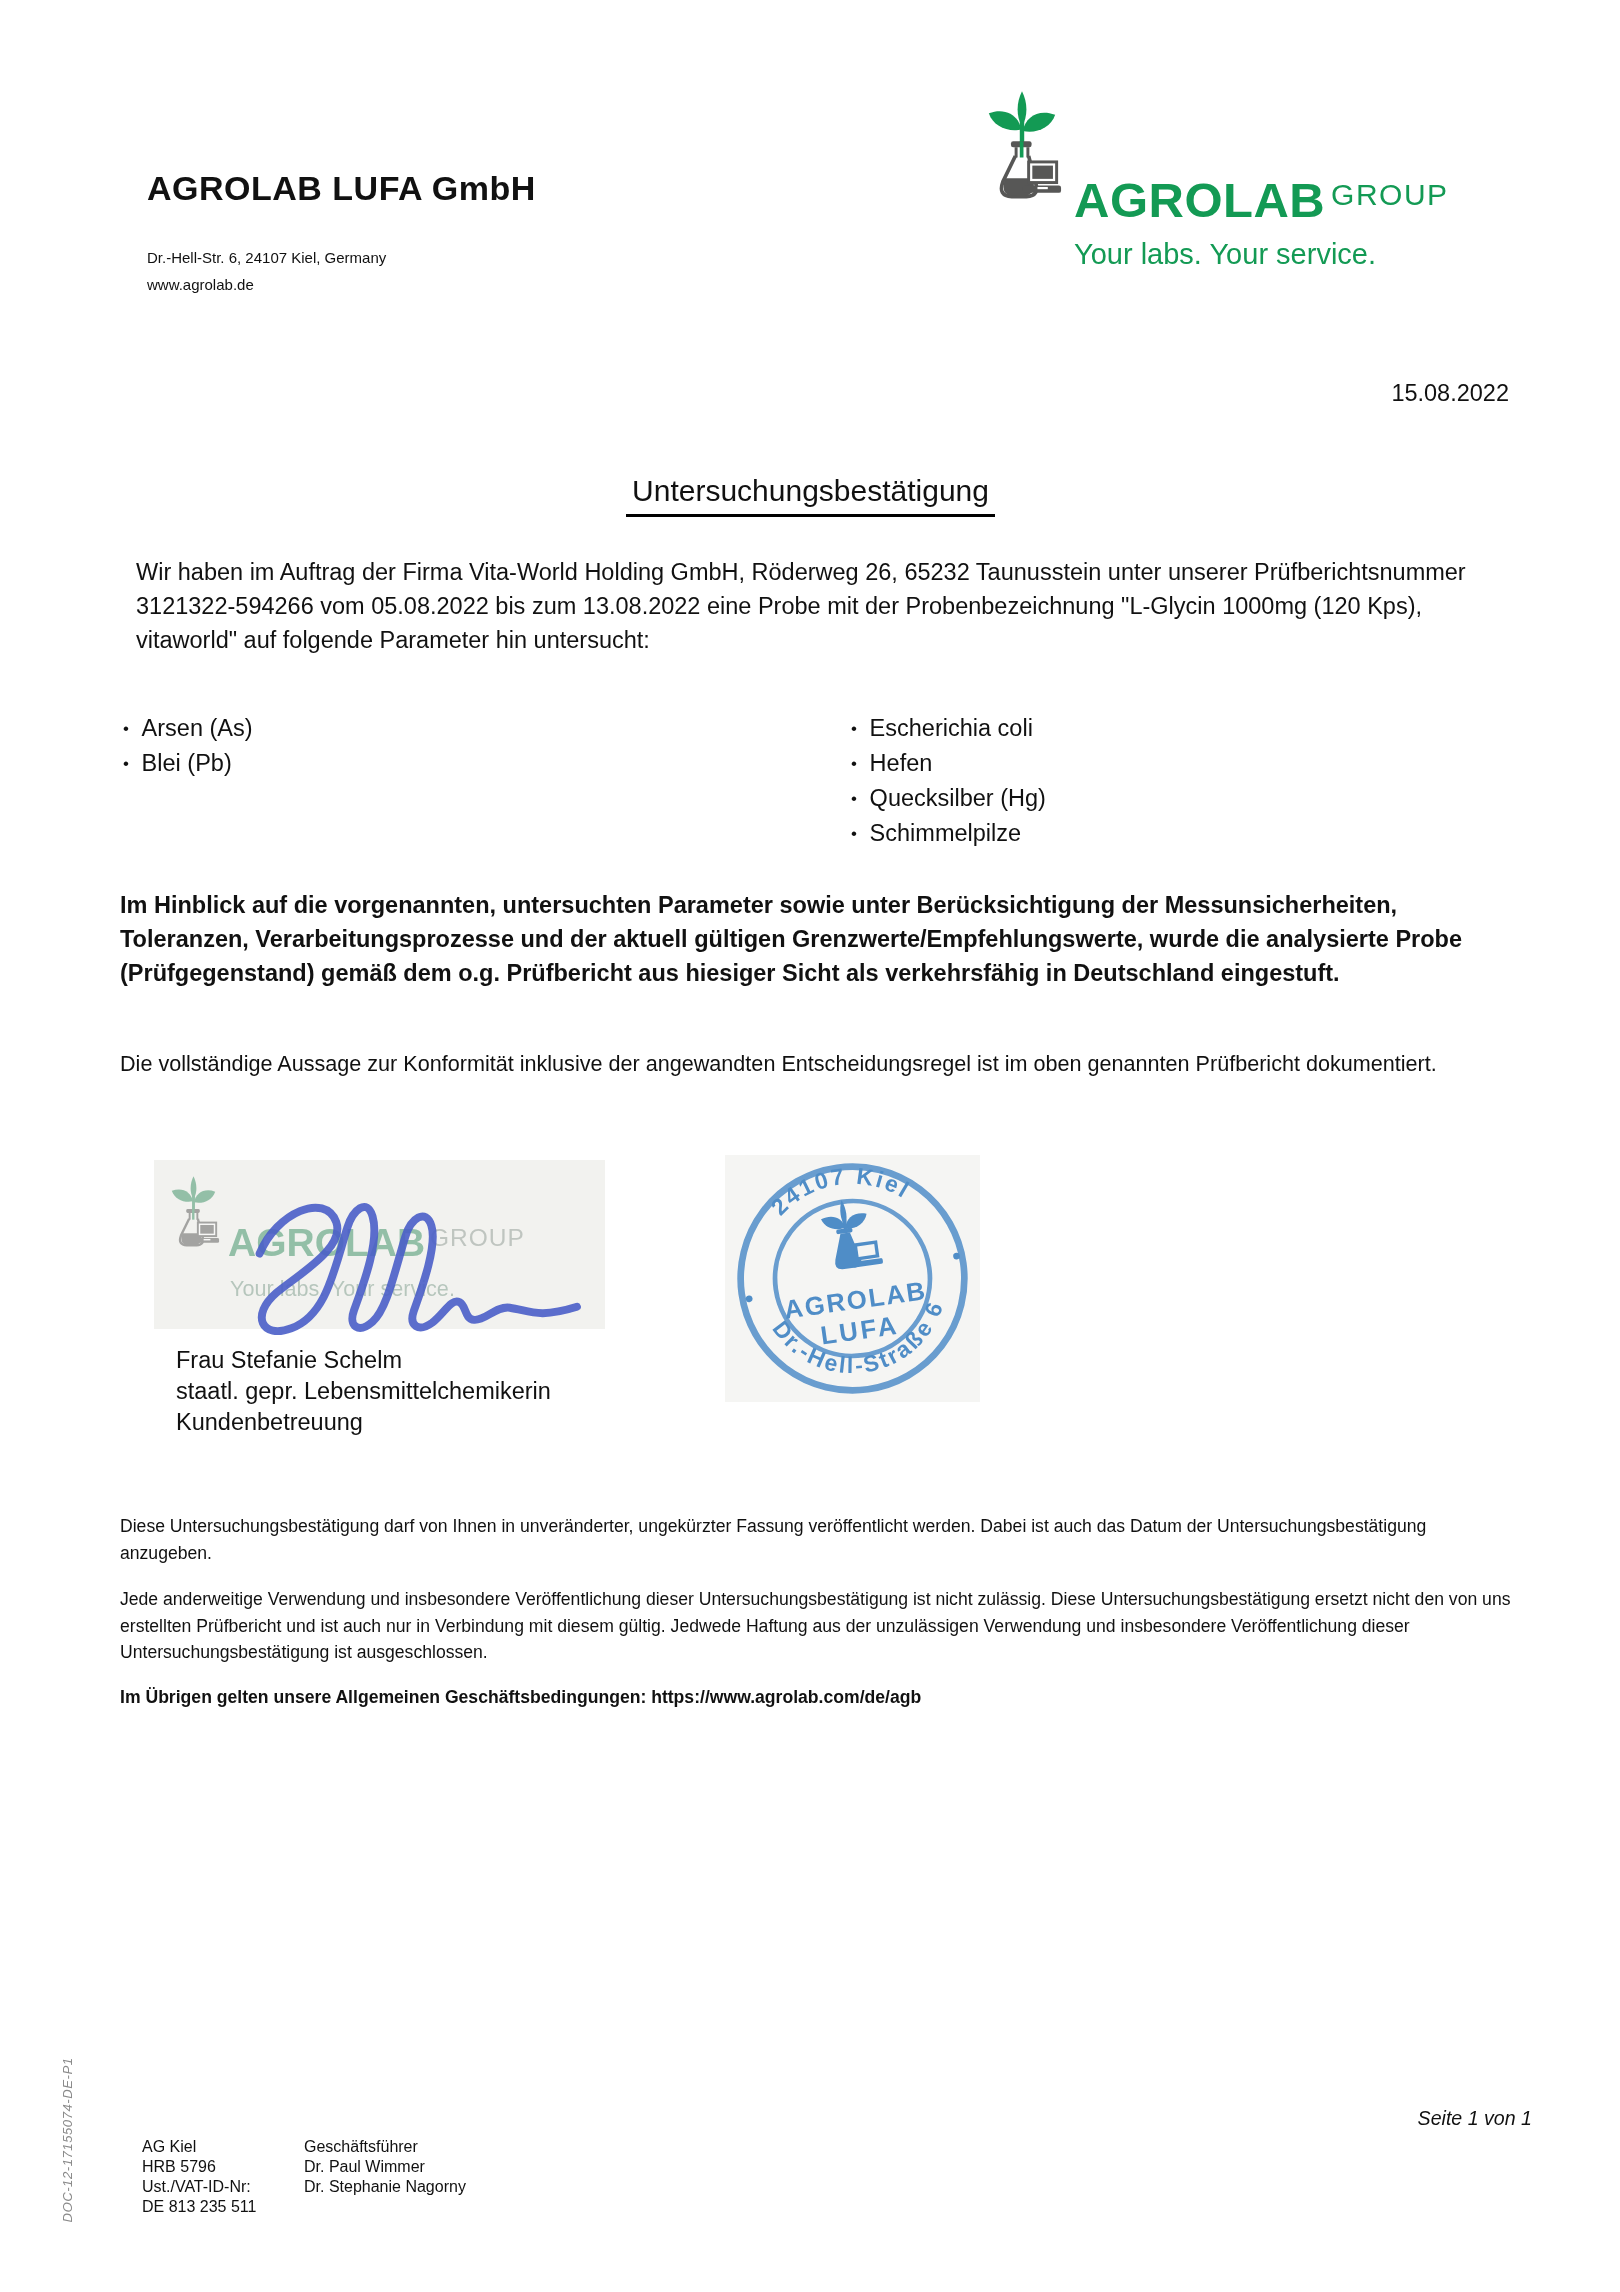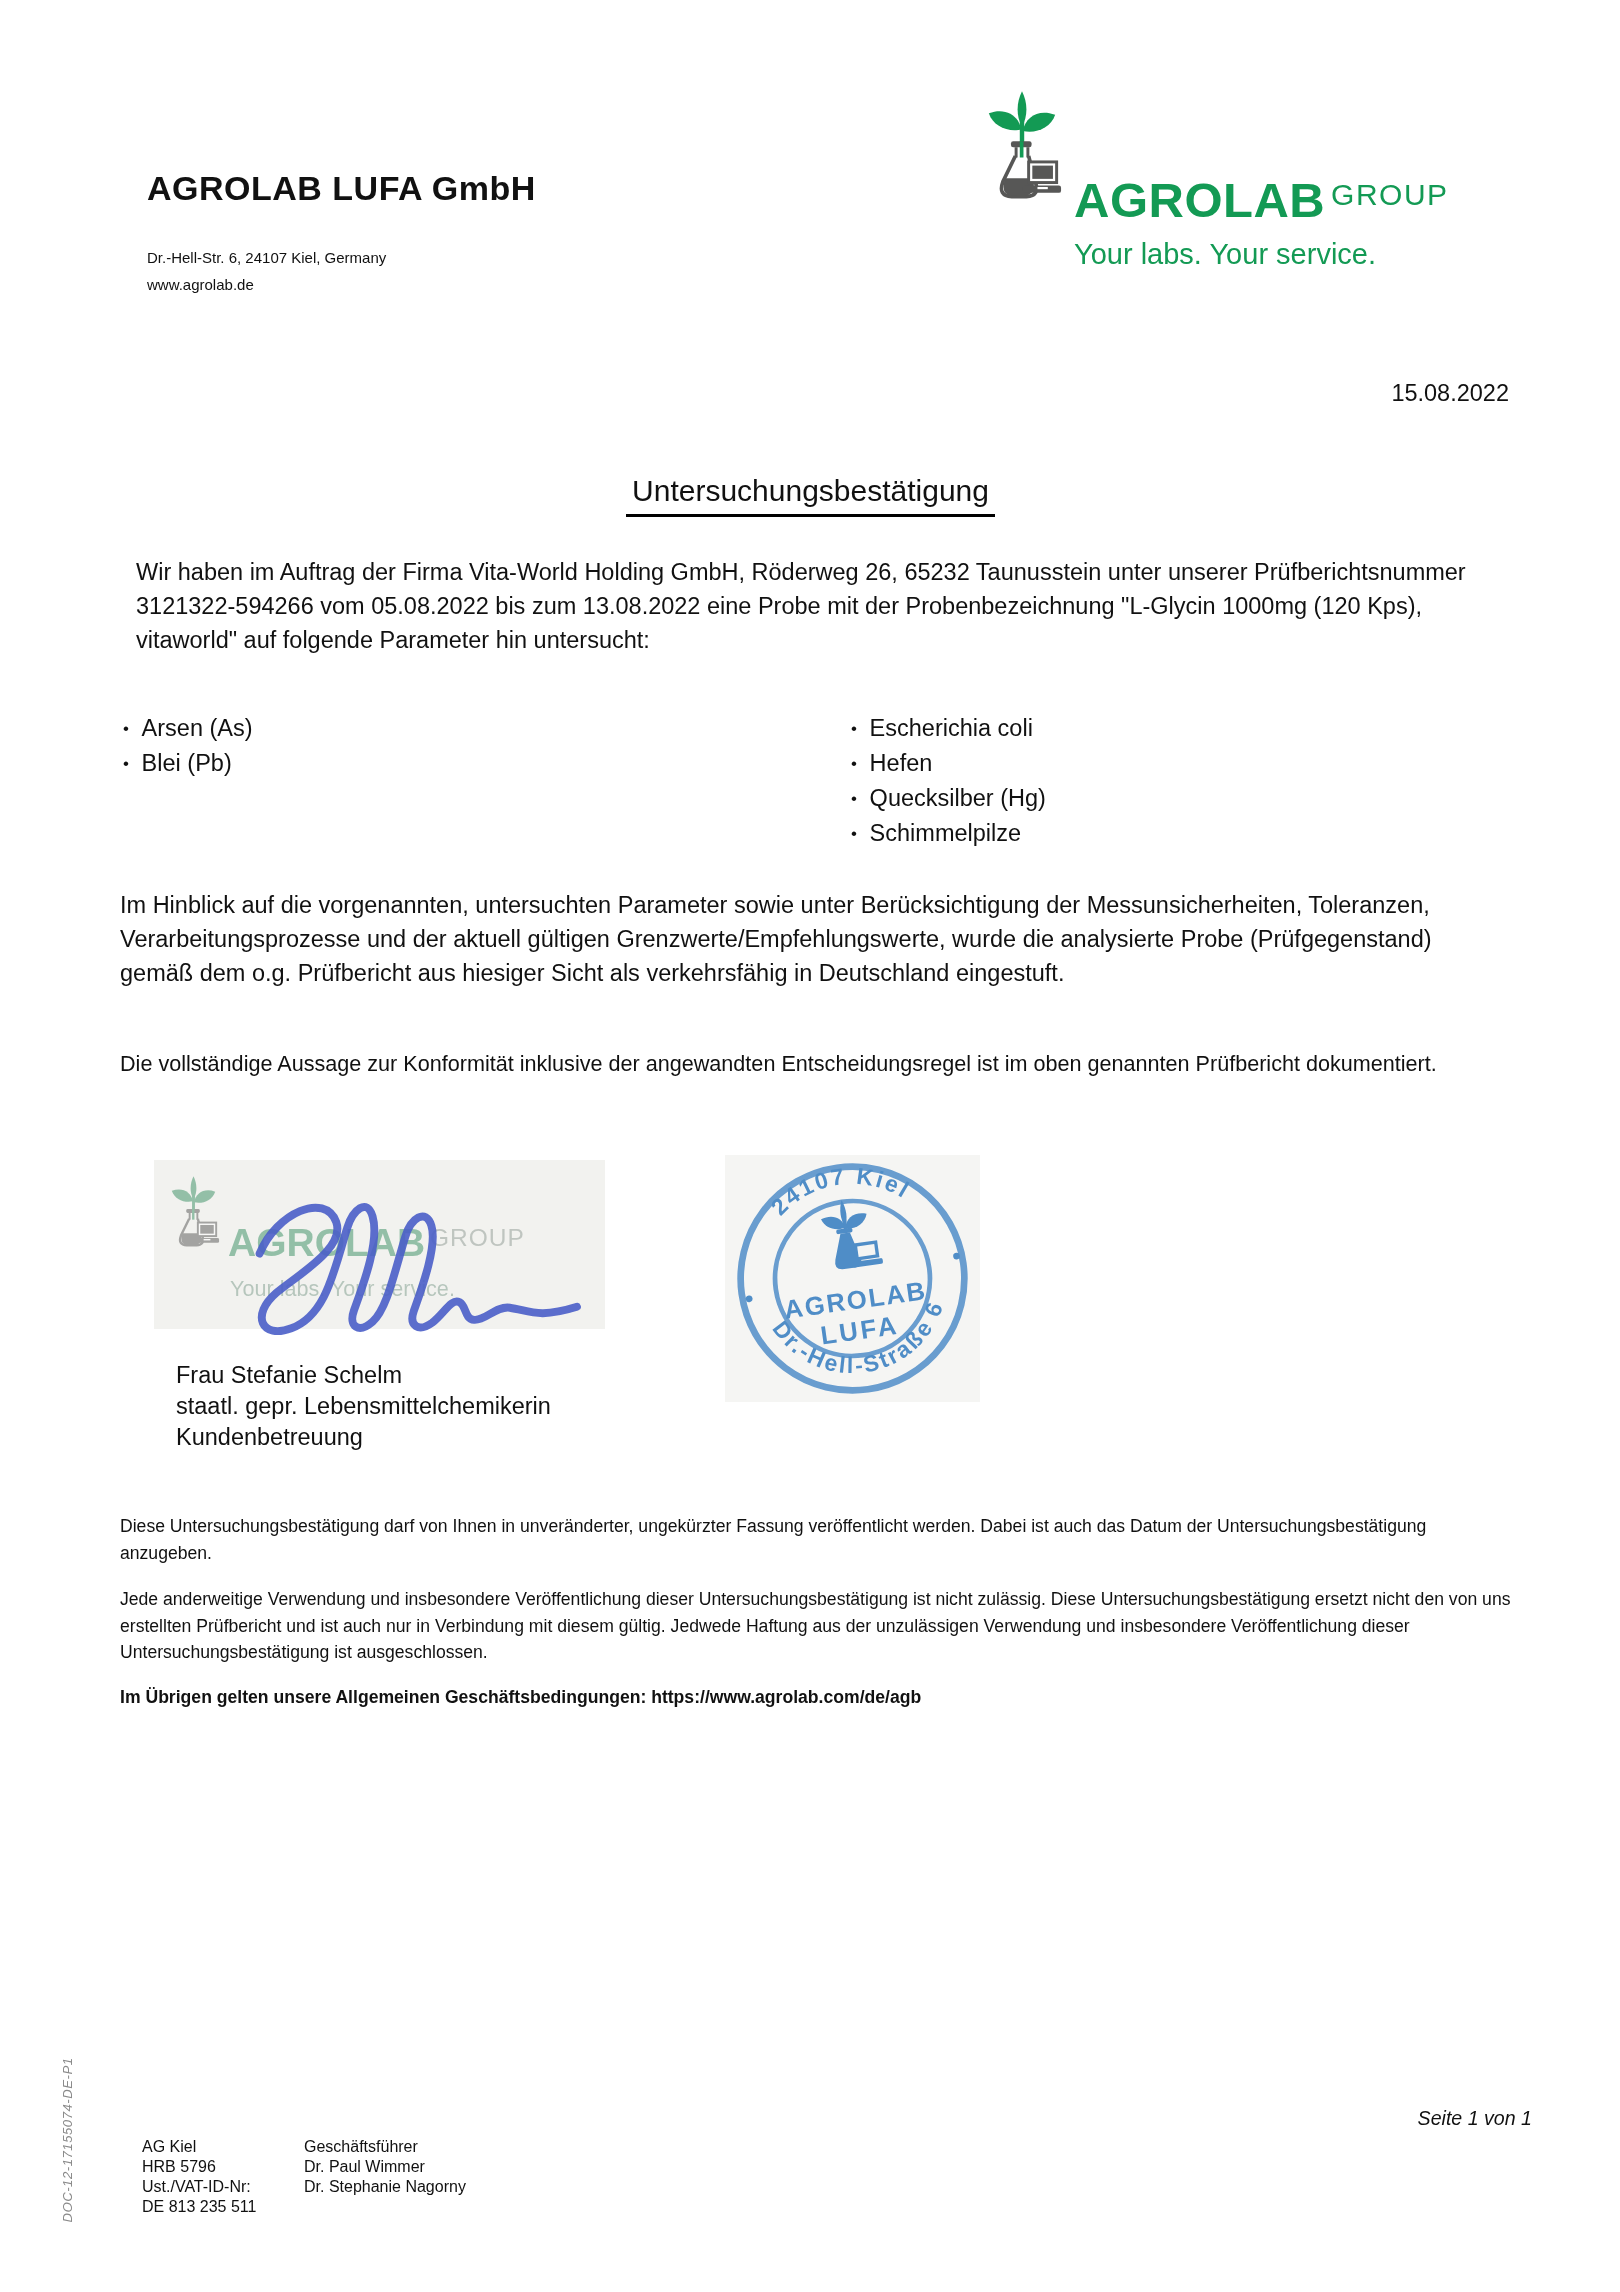--- a/index.html
+++ b/index.html
@@ -22,21 +22,21 @@
   .brand-main { font-size:49px; font-weight:bold; color:#139a54; line-height:43px; letter-spacing:0.5px; }
   .brand-suffix { font-size:30px; font-weight:400; color:#139a54; line-height:30px; margin-left:5.9px; margin-top:1px; letter-spacing:1.5px; }
   .tagline { position:absolute; left:94px; top:169px; font-size:29px; color:#139a54; white-space:nowrap; }
 
   
   .doc-date { right:111px; top:380px; font-size:23.5px; }
   .title-row { left:118px; top:474px; width:1385px; text-align:center; }
   .doc-title { display:inline-block; font-size:30px; border-bottom:3.9px solid #000; padding:0 5.9px 5.9px 5.9px; }
   .para { font-size:23.5px; line-height:34px; }
   .intro { left:120px; top:555px; width:1372px;margin-left:16px; }
-  .assessment { left:120px; top:888px; width:1377px; }
+  .assessment { left:120px; top:888px; width:1377px;font-weight:bold; }
   .conformity { left:120px; top:1049px; width:1397px; font-size:21.6px; line-height:29px; }
 
   
   .bullets { top:712px; font-size:23.5px; line-height:33px; }
   .bullets-left { left:123px; }
   .bullets-right { left:851px; }
   .bullet-item { display:block; white-space:nowrap; }
   .bullet-item::before { content:"•"; font-size:.72em; margin-right:12.7px; position:relative; top:-2px; }
 
   
@@ -45,21 +45,21 @@
   .mini-icon { position:absolute; left:11.8px; top:13.7px; }
   .mini-brand-row { position:absolute; left:74px; top:65px; display:flex; align-items:flex-start; white-space:nowrap; }
   .mini-brand { font-size:39px; font-weight:bold; color:#139a54; line-height:35px; }
   .mini-suffix { font-size:24.5px; font-weight:400; color:#8a9a90; line-height:24.5px; margin-left:4.9px; margin-top:1px; letter-spacing:1px; }
   .mini-tagline { position:absolute; left:76px; top:116px; font-size:21.6px; color:#6f9f86; white-space:nowrap; }
   .signature-svg { left:181px; top:1164px; z-index:3; }
 
   .stamp-box { left:725px; top:1155px; width:255px; height:247px; background:#f5f5f3; }
   .stamp-svg { position:absolute; left:7.8px; top:3.9px; transform:rotate(-8deg); opacity:.92; }
 
-  .signer { left:176px; top:1345px; font-size:23.5px; line-height:31px;margin-top:15px; }
+  .signer { left:176px; top:1345px; font-size:23.5px; line-height:31px; }
 
   
   .smallprint { left:120px; width:1392px; font-size:17.6px; line-height:26.5px; }
   .d1 { top:1513px; }
   .d2 { top:1586px; }
   .d3 { top:1684px;font-weight:bold; }
 
   
   .page-indicator { right:88px; top:2107px; font-size:19.6px; font-style:italic; }
   .footer-col { top:2137px; font-size:16px; line-height:20px; }

